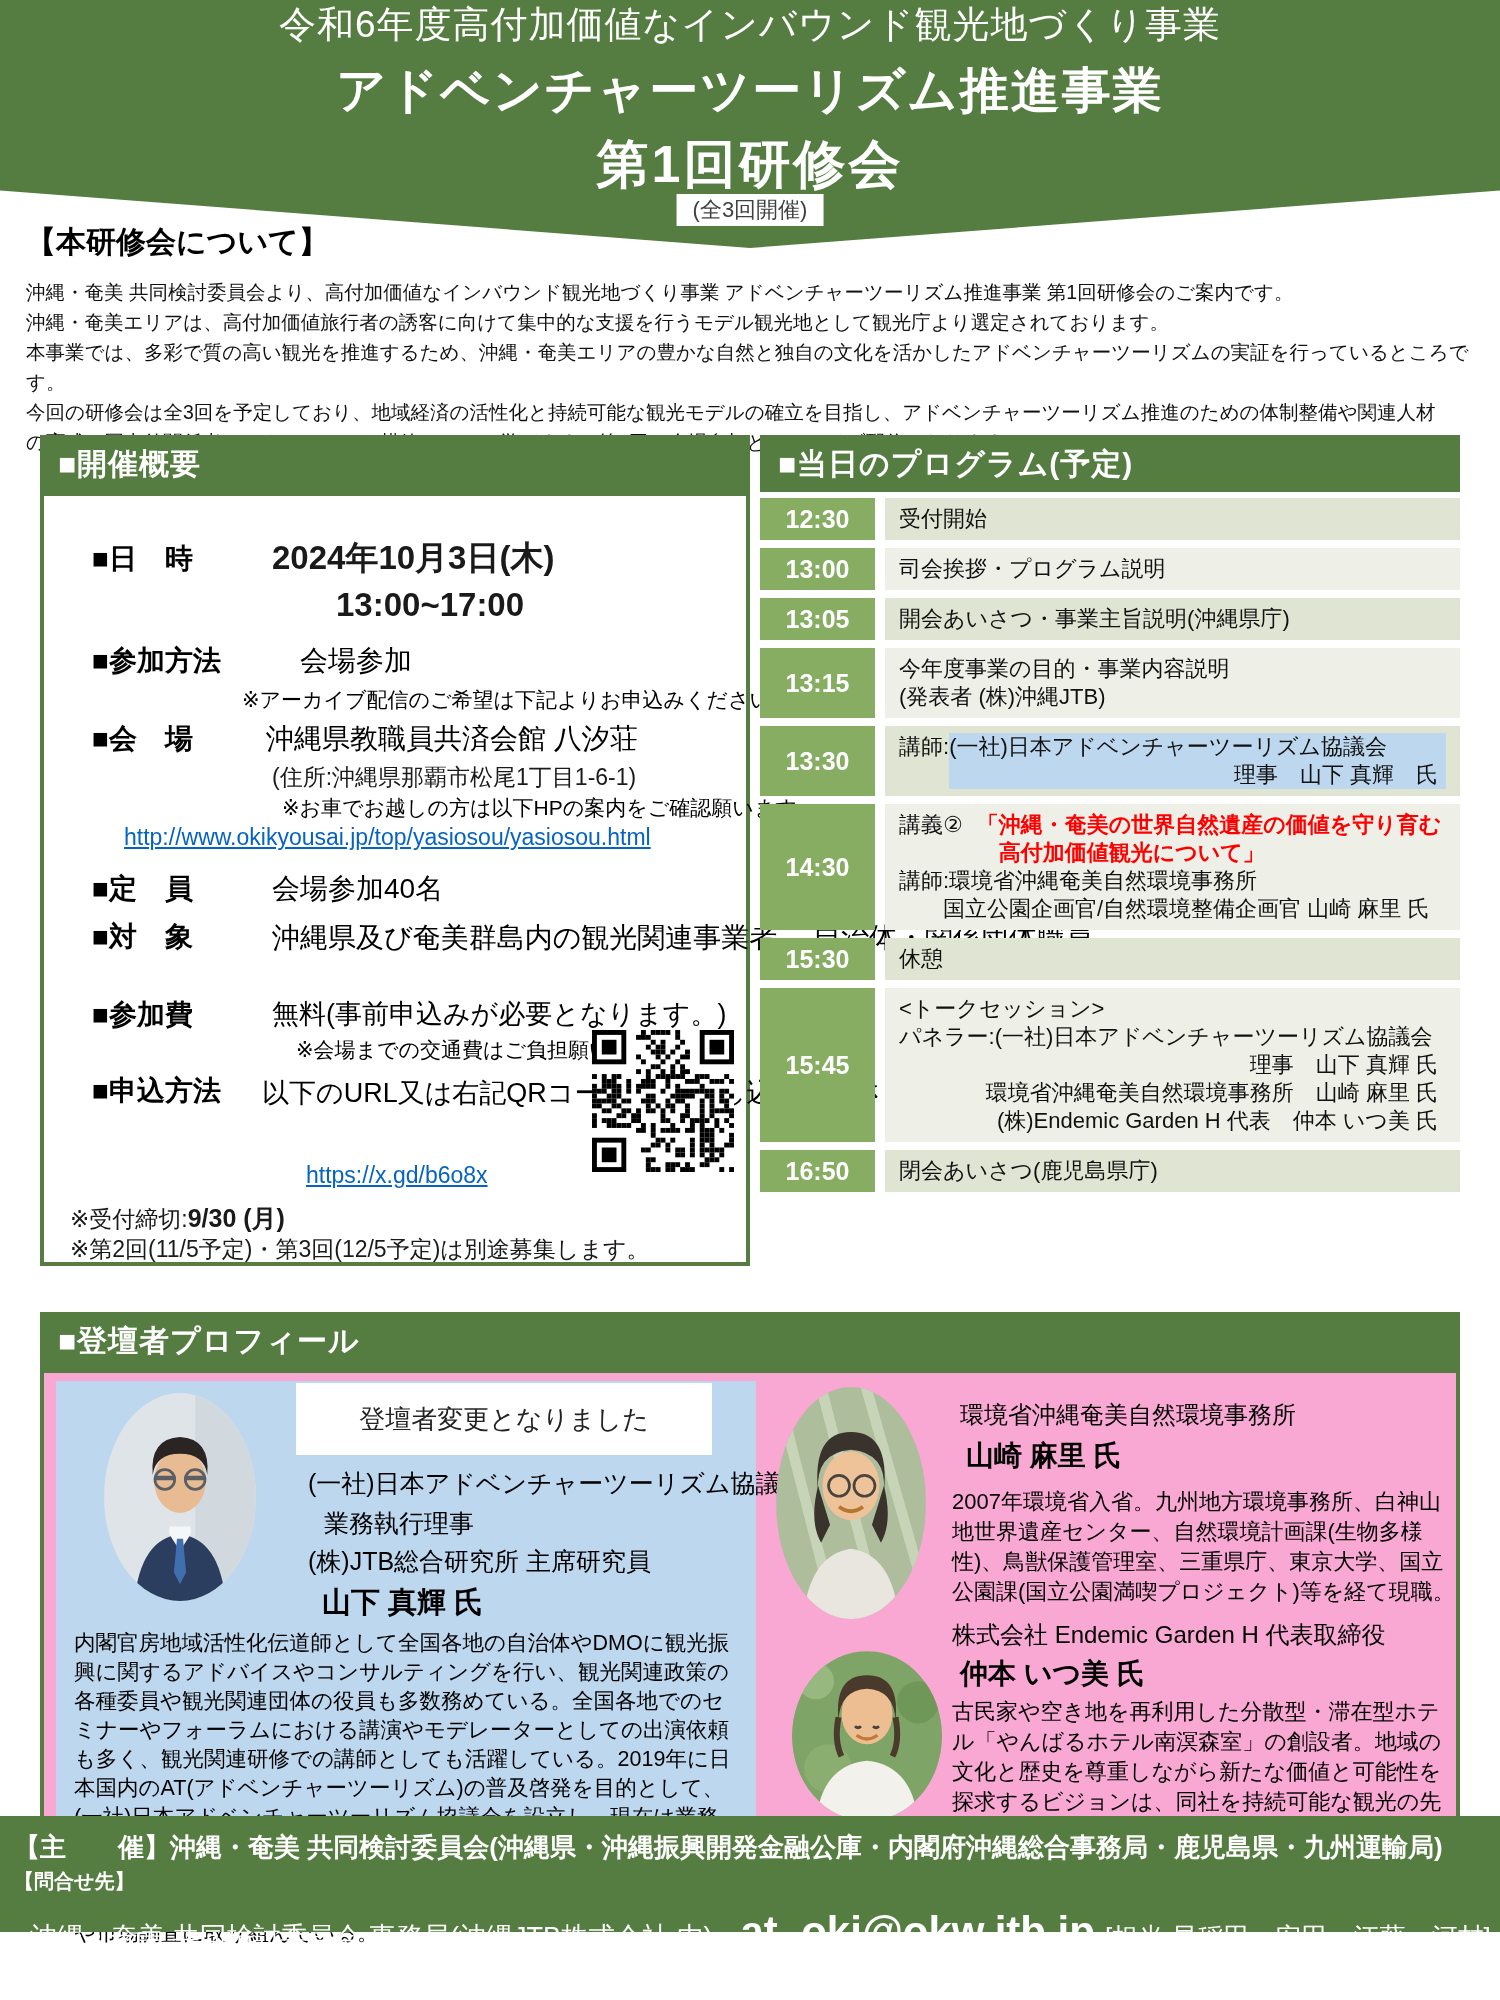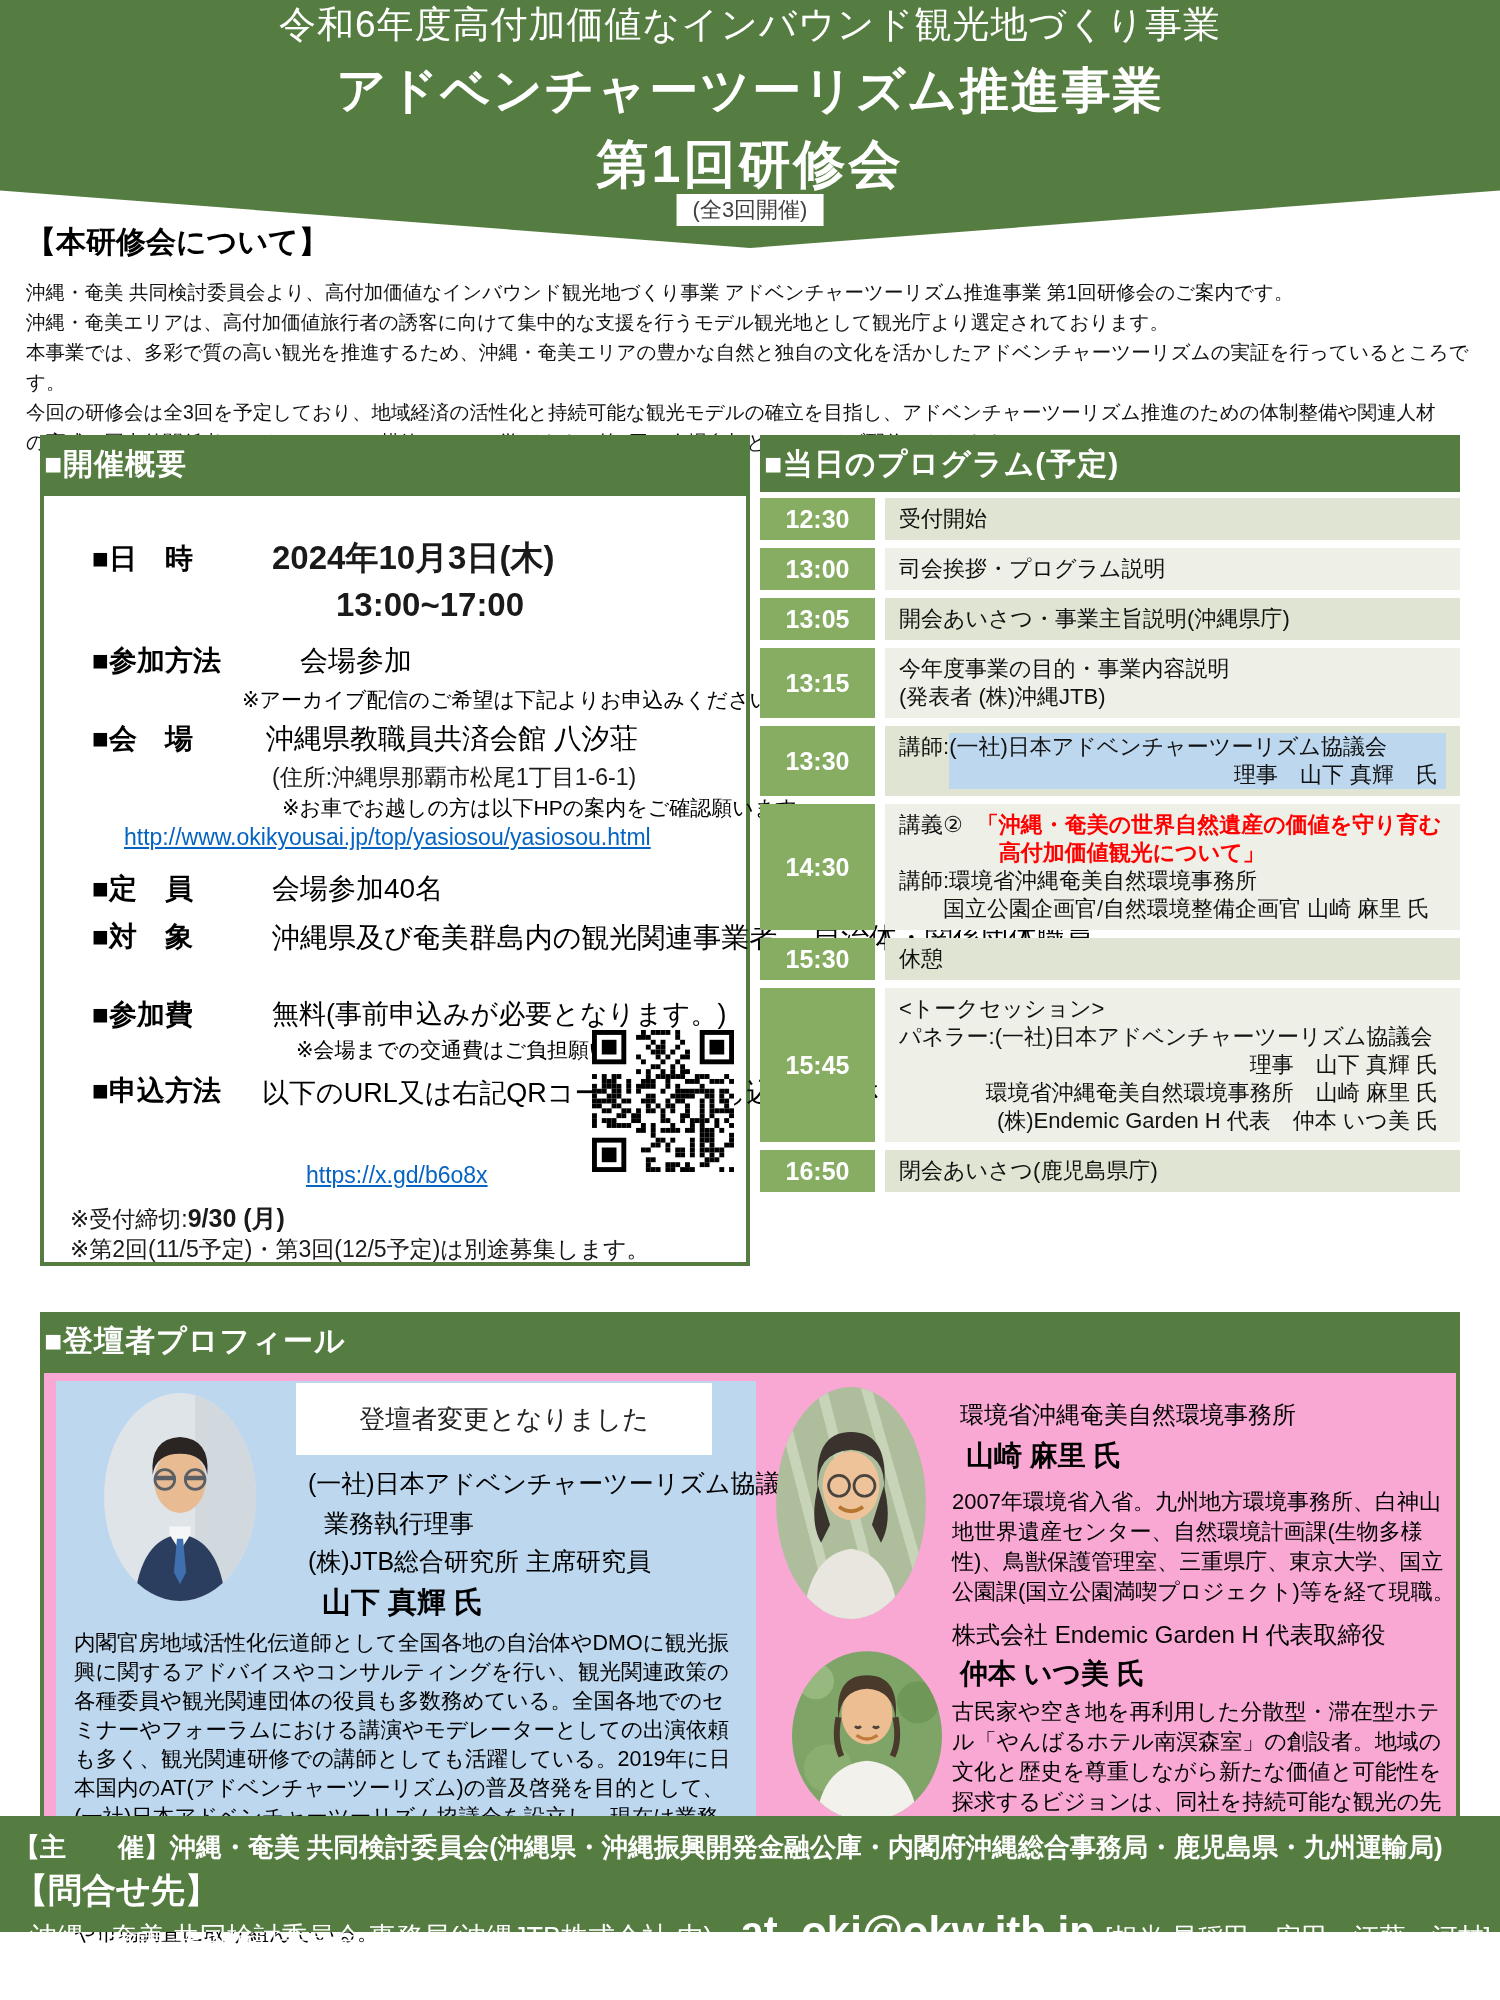--- a/index.html
+++ b/index.html
@@ -18,21 +18,21 @@
   .banner .l3{padding-top:6px;font-size:52px;font-weight:bold;letter-spacing:3px;}
   .banner-sub{position:absolute;left:50%;top:194px;transform:translateX(-50%);
     background:#fff;color:#3f3f3f;font-size:22px;padding:1px 16px;z-index:3;}
 
   
   .about{position:absolute;left:26px;top:222px;width:1452px;}
   .about-title{font-size:30px;font-weight:bold;color:#000;}
   .about-body{margin-top:14px;font-size:19.5px;line-height:30px;white-space:pre-line;color:#111;}
 
   
-  .secbar{background:var(--green);color:#fff;font-weight:bold;font-size:30px;line-height:57px;padding-left:4px;letter-spacing:1px;}
+  .secbar{background:var(--green);color:#fff;font-weight:bold;font-size:30px;line-height:57px;padding-left:18px;letter-spacing:1px;}
   .ovcol{position:absolute;left:40px;top:435px;width:710px;}
   .ovbox{position:relative;margin-top:0;height:774px;border:4px solid var(--green);background:#fff;}
   .ovbox .abs{position:absolute;white-space:nowrap;}
   .lab{font-size:28px;font-weight:bold;color:#000;}
   .val{font-size:28px;color:#000;}
   .big{font-size:33px;font-weight:bold;}
   .note{font-size:21px;color:#000;}
   .small{font-size:23px;}
   a.link{color:var(--link);text-decoration:underline;font-size:23px;}
   .prewrap{white-space:pre-line;}
@@ -61,21 +61,21 @@
   .av1{left:48px;top:12px;width:152px;height:208px;}
   .sp1line{position:absolute;white-space:nowrap;font-size:25px;color:#000;}
   .spname{font-size:29px;font-weight:bold;}
   .bio{position:absolute;font-size:21.5px;line-height:29px;color:#000;}
   .rprof-org{position:absolute;font-size:24px;color:#000;white-space:nowrap;}
   .rprof-name{position:absolute;font-size:28px;font-weight:bold;color:#000;white-space:nowrap;}
 
   
   .footer{position:absolute;left:0;top:1816px;width:1500px;height:116px;background:var(--green);color:#fff;}
   .f1{position:absolute;left:14px;top:14px;font-size:26px;font-weight:bold;white-space:nowrap;}
-  .f2{position:absolute;left:14px;top:52px;font-size:34px;font-weight:bold;}
+  .f2{position:absolute;left:14px;top:52px;font-size:20px;font-weight:bold;}
   .f3{position:absolute;left:30px;top:92px;display:flex;align-items:baseline;white-space:nowrap;}
   .f3 .pre1{font-size:27px;}
   .f3 .mail{font-size:42px;font-weight:bold;margin-left:28px;}
   .f3 .suf{font-size:26px;margin-left:10px;}
   .qr{position:absolute;left:548px;top:534px;width:142px;height:142px;background:#fff;}
 </style>
 </head>
 <body>
 
 <div class="page">

